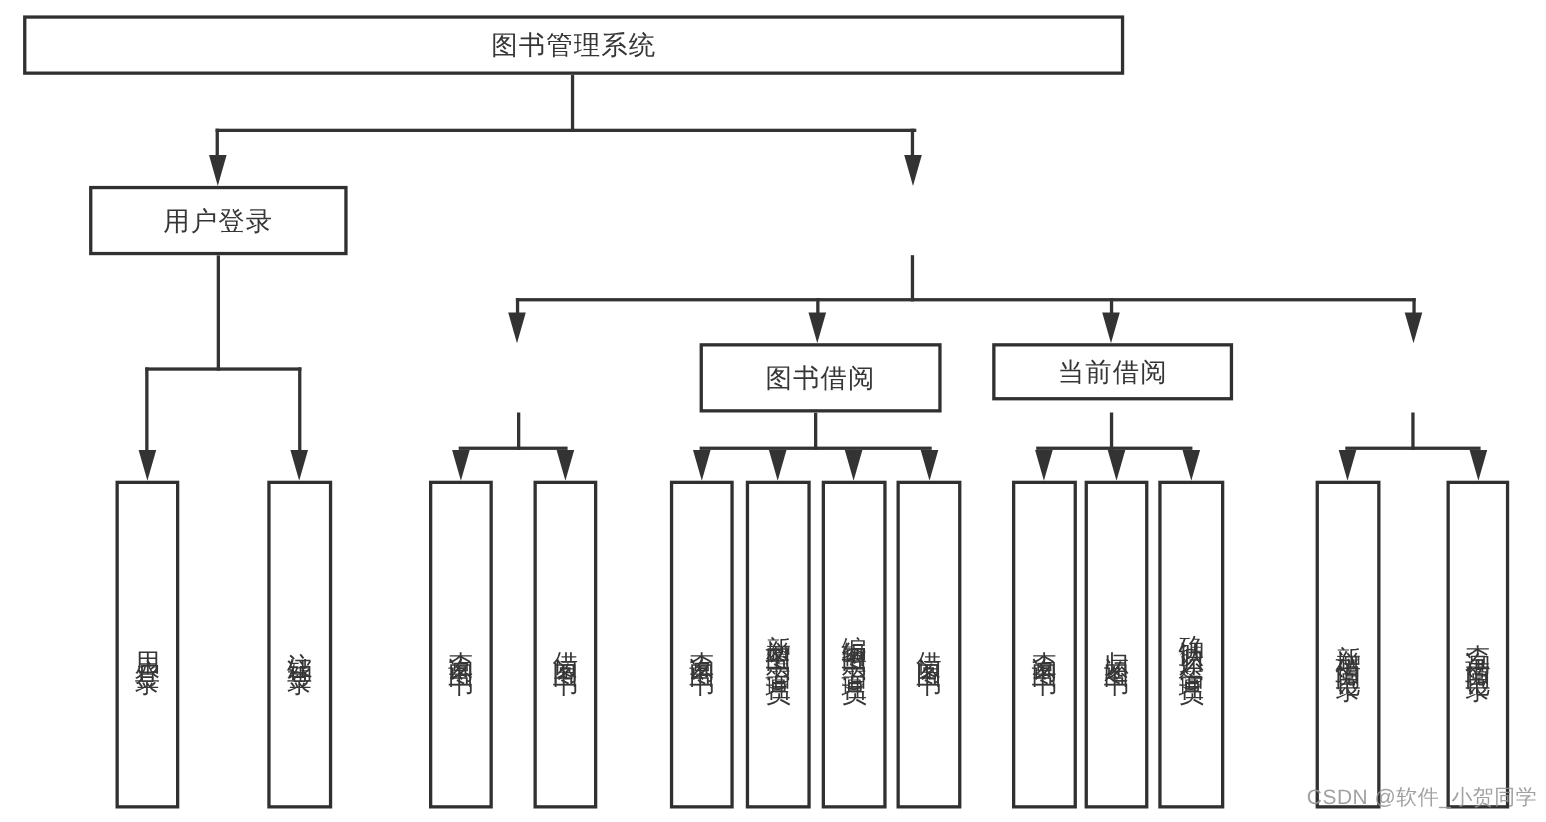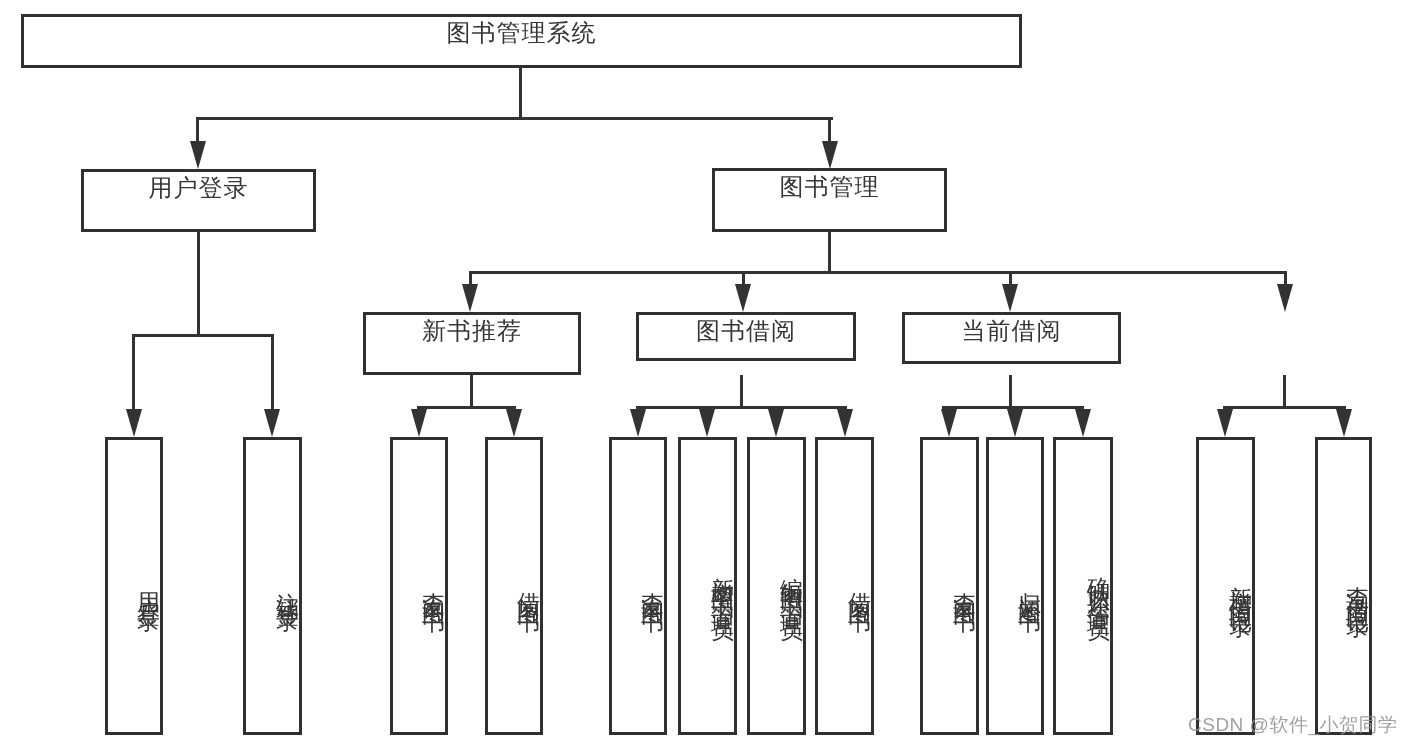--- a/index.html
+++ b/index.html
@@ -11,20 +11,21 @@
     font-family: "Liberation Sans", sans-serif;
     overflow: hidden;
   }
   .box {
     position: absolute;
     box-sizing: border-box;
     border: 3px solid #303030;
     background: #ffffff;
     color: #363636;
     display: flex;
+    align-items: center;
     justify-content: center;
     font-size: 24px;
     letter-spacing: 1px;
     z-index: 2;
   }
   .vbox {
     writing-mode: vertical-rl;
     text-orientation: mixed;
     font-size: 23px;
     letter-spacing: 6px;
@@ -110,28 +111,22 @@
   <div class="arrow" style="left:1217px;top:409px"></div>
   <div class="arrow" style="left:1336px;top:409px"></div>
 
   <div class="box" style="left:21px;top:14px;width:1001px;height:54px">
     <span>图书管理系统</span>
   </div>
 
   <div class="box" style="left:81px;top:169px;width:235px;height:63px">
     <span>用户登录</span>
   </div>
-  <div class="box" style="left:712px;top:168px;width:235px;height:64px">
-    <span>图书管理</span>
-  </div>
 
-  <div class="box" style="left:363px;top:312px;width:218px;height:63px">
-    <span>新书推荐</span>
-  </div>
-  <div class="box" style="left:636px;top:312px;width:220px;height:49px">
+  <div class="box" style="left:636px;top:312px;width:220px;height:63px">
     <span>图书借阅</span>
   </div>
   <div class="box" style="left:902px;top:312px;width:219px;height:52px">
     <span>当前借阅</span>
   </div>
 
   <div class="box vbox" style="left:105px;width:58px">
     <span>用户登录</span>
   </div>
   <div class="box vbox" style="left:243px;width:59px">

